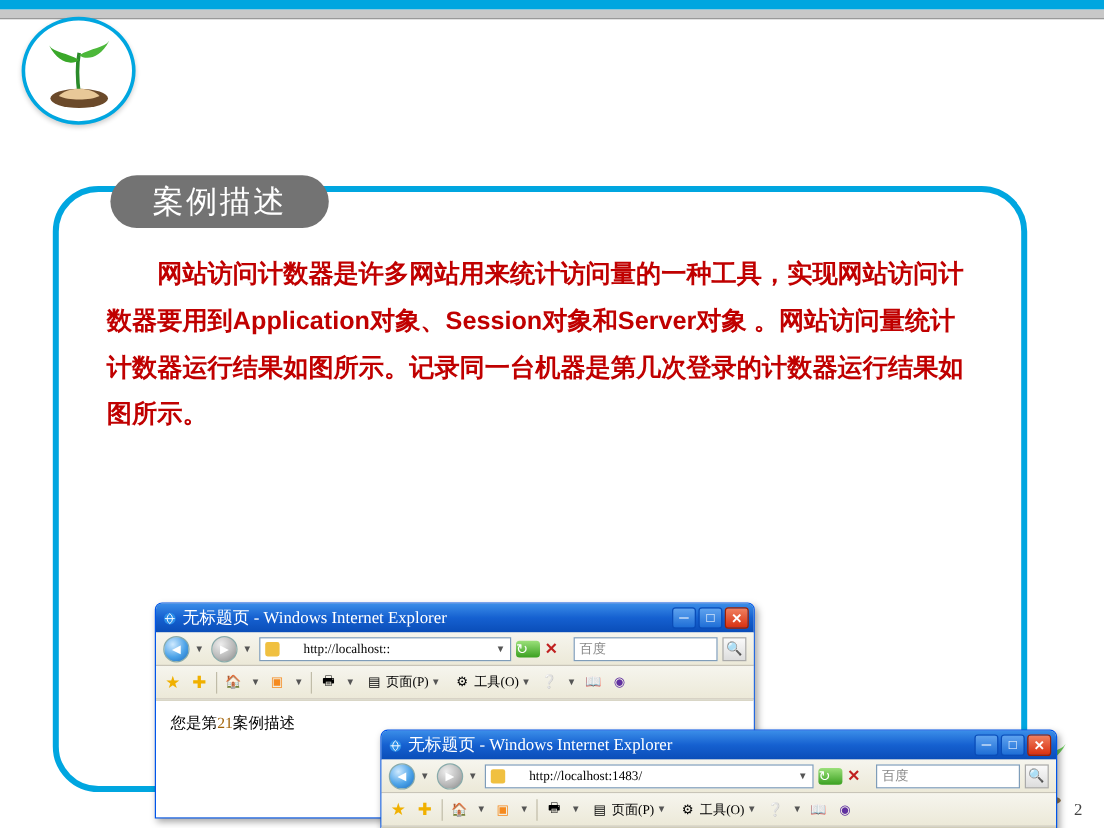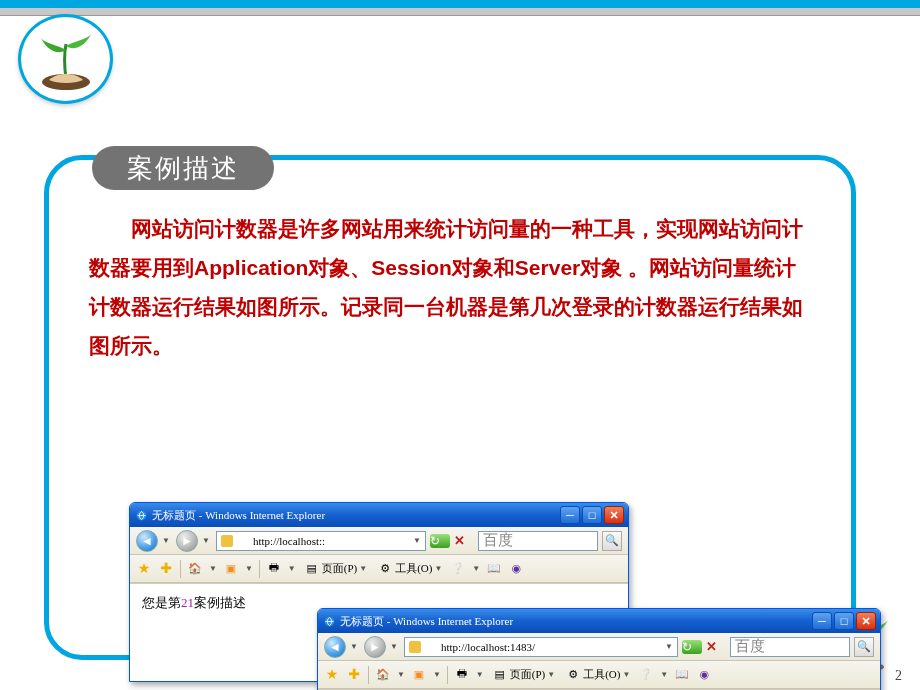--- a/index.html
+++ b/index.html
@@ -54,21 +54,21 @@
   .ie1 { left: 80px; top: 342px; width: 500px; height: 180px; z-index: 2; }
   .ie2 { left: 268px; top: 448px; width: 564px; height: 180px; z-index: 3; }
 
   .titlebar {
     height: 24px;
     background: linear-gradient(to bottom, #3a8de8 0%, #1560d0 50%, #0a4db8 100%);
     border-radius: 5px 5px 0 0;
     display: flex; align-items: center; padding: 0 4px; gap: 4px;
   }
   .titlebar .ie-icon { width: 14px; height: 14px; display:flex; align-items:center; justify-content:center; }
-  .titlebar .title-txt { color: #fff; font-size: 11px; font-family: SimSun, Tahoma; flex: 1; white-space: nowrap; overflow: hidden; }
+  .titlebar .title-txt { color: #fff; font-size: 14px; font-family: SimSun, Tahoma; flex: 1; white-space: nowrap; overflow: hidden; }
   .win-btns { display: flex; gap: 2px; }
   .win-btn {
     width: 20px; height: 18px; border-radius: 3px;
     display: flex; align-items: center; justify-content: center;
     color: #fff; font-size: 11px; font-weight: bold;
     background: linear-gradient(to bottom, #5fa3ef, #1e6ed6);
     border: 1px solid #0a4db8;
   }
   .win-btn.close { background: linear-gradient(to bottom, #f08060, #d83010); border-color: #a02000; }
 
@@ -85,42 +85,42 @@
   }
   .drop-caret { width: 10px; font-size: 8px; color: #555; }
   .addr {
     flex: 1; height: 20px; background: #fff; border: 1px solid #7f9db9;
     display: flex; align-items: center; padding: 0 4px; gap: 20px;
     font-family: Tahoma, SimSun; font-size: 11px; color: #000;
   }
   .addr .ie-fav { width: 12px; height: 12px; background: #f0c040; border-radius: 2px; }
   .tb-green { width: 20px; background: linear-gradient(to bottom,#9be07a,#3aa020); border-radius: 3px; color:#fff; justify-content:center; }
   .tb-red { width: 20px; color: #c02020; justify-content:center; font-weight:bold; font-size:13px; }
-  .search-box { width: 120px; height: 20px; background: #fff; border: 1px solid #7f9db9; display: flex; align-items: center; padding: 0 4px; font-size: 15px; color: #888; }
+  .search-box { width: 120px; height: 20px; background: #fff; border: 1px solid #7f9db9; display: flex; align-items: center; padding: 0 4px; font-size: 11px; color: #888; }
   .mag { width: 20px; height: 20px; background: linear-gradient(to bottom,#fafafa,#ddd); border:1px solid #aaa; display:flex; align-items:center; justify-content:center; font-size:11px; }
 
   .toolbar2 {
     height: 28px; background: linear-gradient(to bottom, #f6f5ee, #ece9d8);
     border-bottom: 1px solid #c8c4b8;
     display: flex; align-items: center; padding: 0 6px; gap: 6px;
     font-size: 11px; font-family: SimSun, Tahoma;
   }
   .toolbar2 .sep { width:1px; height:18px; background:#c0bca8; }
   .toolbar2 .ico { width:16px; height:16px; display:flex; align-items:center; justify-content:center; }
   .toolbar2 .menu-item { display:flex; align-items:center; gap:2px; padding:0 2px; }
   .toolbar2 .caret { font-size:8px; color:#555; }
   .star { color:#f0b000; font-size:14px; }
   .plus-star { position:relative; }
 
   .content-area {
     background:#fff; height: calc(100% - 80px);
     padding: 10px 12px; font-size: 13px; font-family: SimSun; color:#000;
     border-top: 1px solid #d0ccb8;
   }
-  .content-area .red-num { color:#a21caf; }
+  .content-area .red-num { color:#a16207; }
 
   .page-num { position:absolute; right:18px; bottom:6px; font-size:14px; color:#444; font-family: Tahoma; }
 
   .deco-plant { position:absolute; right:16px; bottom:18px; width:80px; height:60px; opacity:.9; }
 </style>
 </head>
 <body>
 
 <div class="topbar">
   <div class="top-accent"></div>

